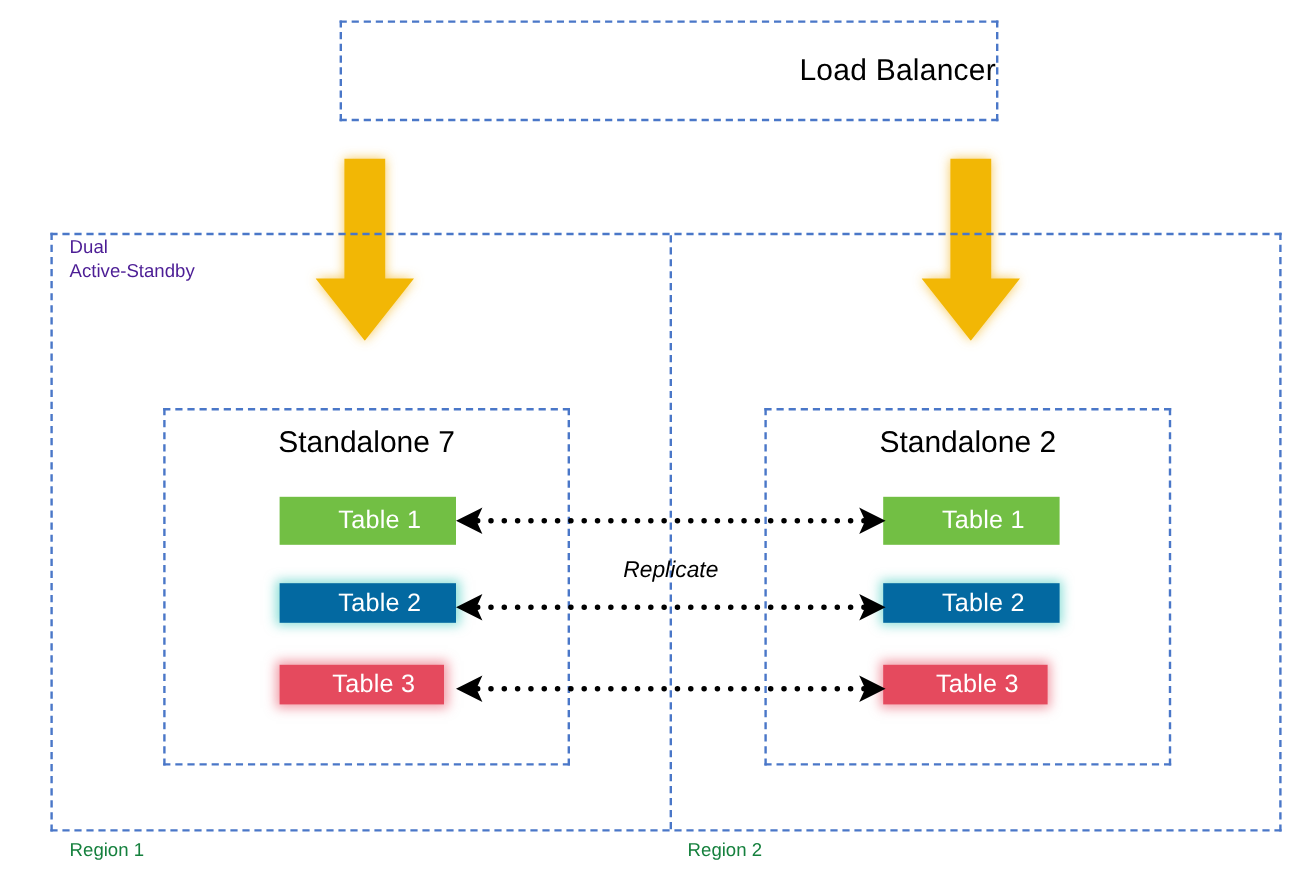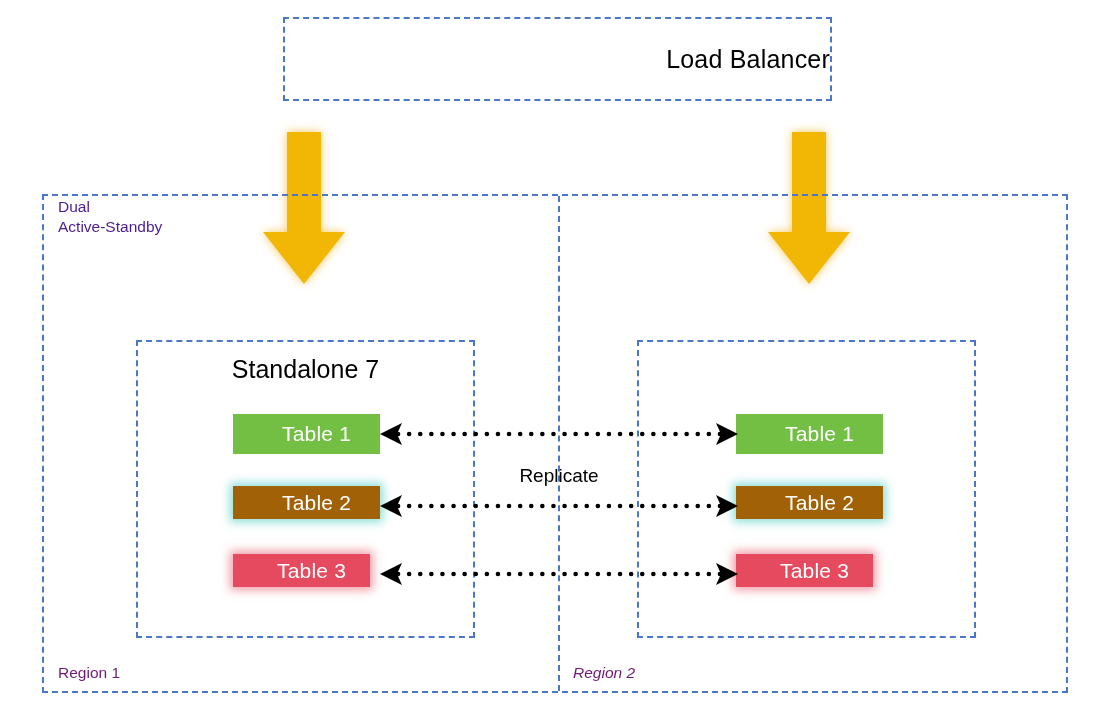--- a/index.html
+++ b/index.html
@@ -65,24 +65,25 @@
     top: 197px;
     font-size: 15.5px;
     line-height: 20px;
     color: #4c1d95;
     white-space: pre-line;
   }
 
   .region-label {
     position: absolute;
     font-size: 15.5px;
-    color: #701a75;
+    color: #15803d;
+    margin-top: 36px;
   }
   .region-label-1 { left: 58px;  top: 664px; }
-  .region-label-2 { left: 573px; top: 664px; font-style: italic; }
+  .region-label-2 { left: 573px; top: 664px; }
 
   
   .standalone-box {
     width: 339px;
     height: 298px;
     top: 340px;
   }
   .standalone-1 { left: 136px; }
   .standalone-2 { left: 637px; }
 
@@ -108,21 +109,21 @@
     letter-spacing: 0.2px;
     box-sizing: border-box;
     padding-left: 20px;
   }
   .chip-green {
     background: #72bf44;
     width: 147px;
     height: 40px;
   }
   .chip-teal {
-    background: #a16207;
+    background: #0369a1;
     width: 147px;
     height: 33px;
     box-shadow: 0 0 9px 3px rgba(42,196,182,0.55);
   }
   .chip-red {
     background: #e54a5e;
     width: 137px;
     height: 33px;
     box-shadow: 0 0 9px 3px rgba(229,74,94,0.55);
   }
@@ -157,20 +158,21 @@
     overflow: visible;
   }
   .replicate-label {
     position: absolute;
     left: 376px;
     top: 465px;
     width: 366px;
     text-align: center;
     font-size: 19px;
     color: #000;
+    font-style: italic;
   }
 </style>
 </head>
 <body>
 
 <div id="canvas">
 
   <div class="dashed-box lb-box">
     <span class="lb-label">Load Balancer</span>
   </div>
@@ -198,20 +200,21 @@
     <span>Table 1</span>
   </div>
   <div class="table-chip chip-teal chip-l2">
     <span>Table 2</span>
   </div>
   <div class="table-chip chip-red chip-l3">
     <span>Table 3</span>
   </div>
 
   <div class="dashed-box standalone-box standalone-2"></div>
+  <div class="standalone-title standalone-title-2">Standalone 2</div>
 
   <div class="table-chip chip-green chip-r1">
     <span>Table 1</span>
   </div>
   <div class="table-chip chip-teal chip-r2">
     <span>Table 2</span>
   </div>
   <div class="table-chip chip-red chip-r3">
     <span>Table 3</span>
   </div>

